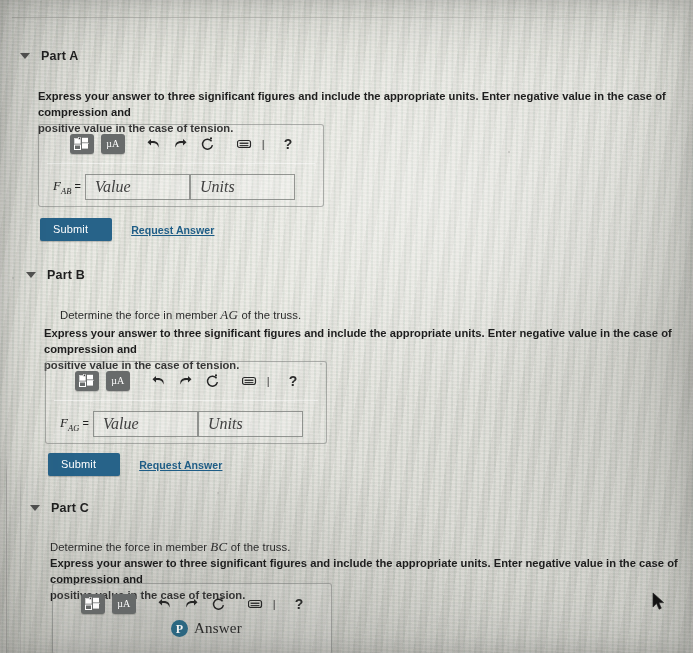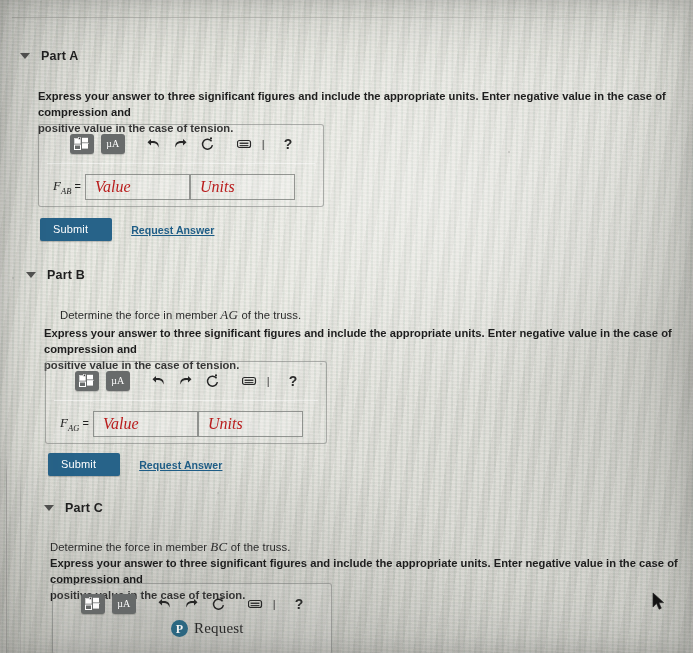--- a/index.html
+++ b/index.html
@@ -232,21 +232,21 @@
     display: flex;
     align-items: center;
     padding-left: 9px;
     box-sizing: border-box;
     cursor: text;
   }
   .field span {
     font-family: "Liberation Serif", serif;
     font-style: italic;
     font-size: 16px;
-    color: #b91c1c;
+    color: #404040;
     line-height: 1;
   }
   .f-value { width: 105px; }
   .f-units { width: 105px; }
 
   
   .submit-row {
     position: absolute;
     display: flex;
     align-items: center;
@@ -465,21 +465,21 @@
         <span>Units</span>
       </div>
     </div>
   </div>
 
   <div class="submit-row" style="left:48px; top:453px;">
     <div class="btn-submit">Submit</div>
     <div class="link-request">Request Answer</div>
   </div>
 
-  <div class="part-header" style="left:44px; top:501px;">
+  <div class="part-header" style="left:30px; top:501px;">
     <div class="caret"></div>
     <div class="part-title">Part C</div>
   </div>
 
   <div class="q-text" style="left:50px; top:538px;">
     <span>Determine the force in member </span><span class="mi">BC</span><span> of the truss.</span>
   </div>
 
   <div class="q-instr" style="left:50px; top:548px; width:645px;">
     <div style="margin-top:8px;">Express your answer to three significant figures and include the appropriate units. Enter negative value in the case of compression and</div>
@@ -529,21 +529,21 @@
         </div>
         <div class="tb-sep">|</div>
         <div class="tb-gap"></div>
         <div class="tb-qm">?</div>
       </div>
     </div>
   </div>
 
   <div class="pearson" style="left:171px; top:620px;">
     <div class="p-logo">P</div>
-    <div class="p-word">Request</div>
+    <div class="p-word">Answer</div>
   </div>
 
   <div class="cursor" style="left:652px; top:592px;">
     <svg width="14" height="20" viewBox="0 0 14 20">
       <path d="M1 1 L1 15 L4.6 11.6 L7.1 17.2 L9.3 16.2 L6.9 10.8 L11.6 10.6 Z" fill="#101010" stroke="#2a2a2a" stroke-width="0.7"></path>
     </svg>
   </div>
 
   <div class="speck" style="left:508px; top:151px; width:2px; height:2px; opacity:0.5;"></div>
   <div class="speck" style="left:320px; top:363px; width:2px; height:2px; opacity:0.45;"></div>

